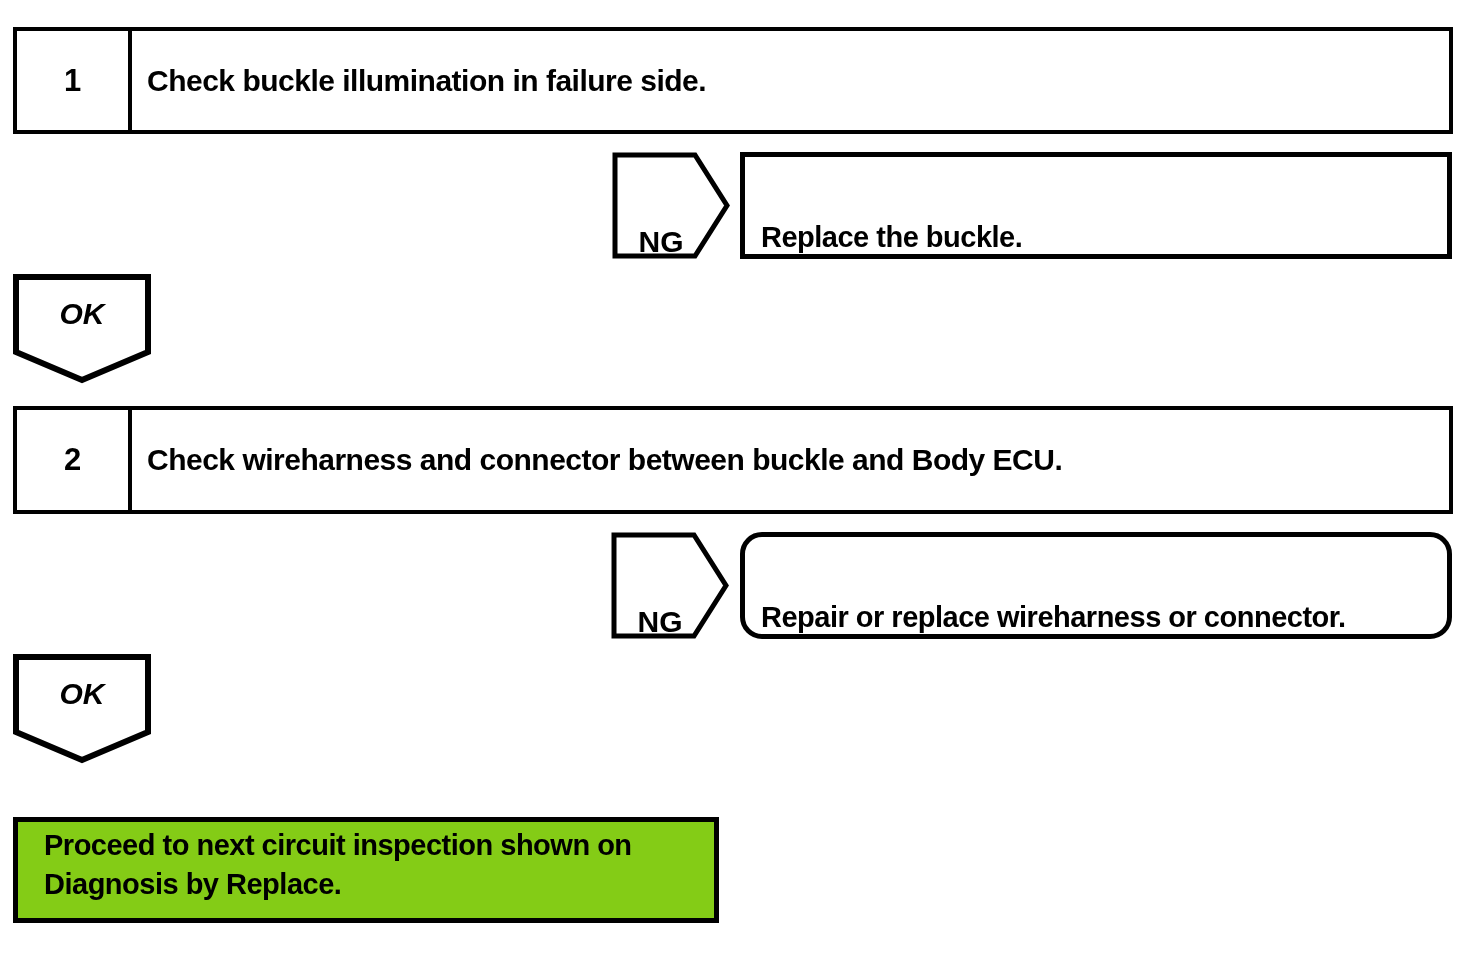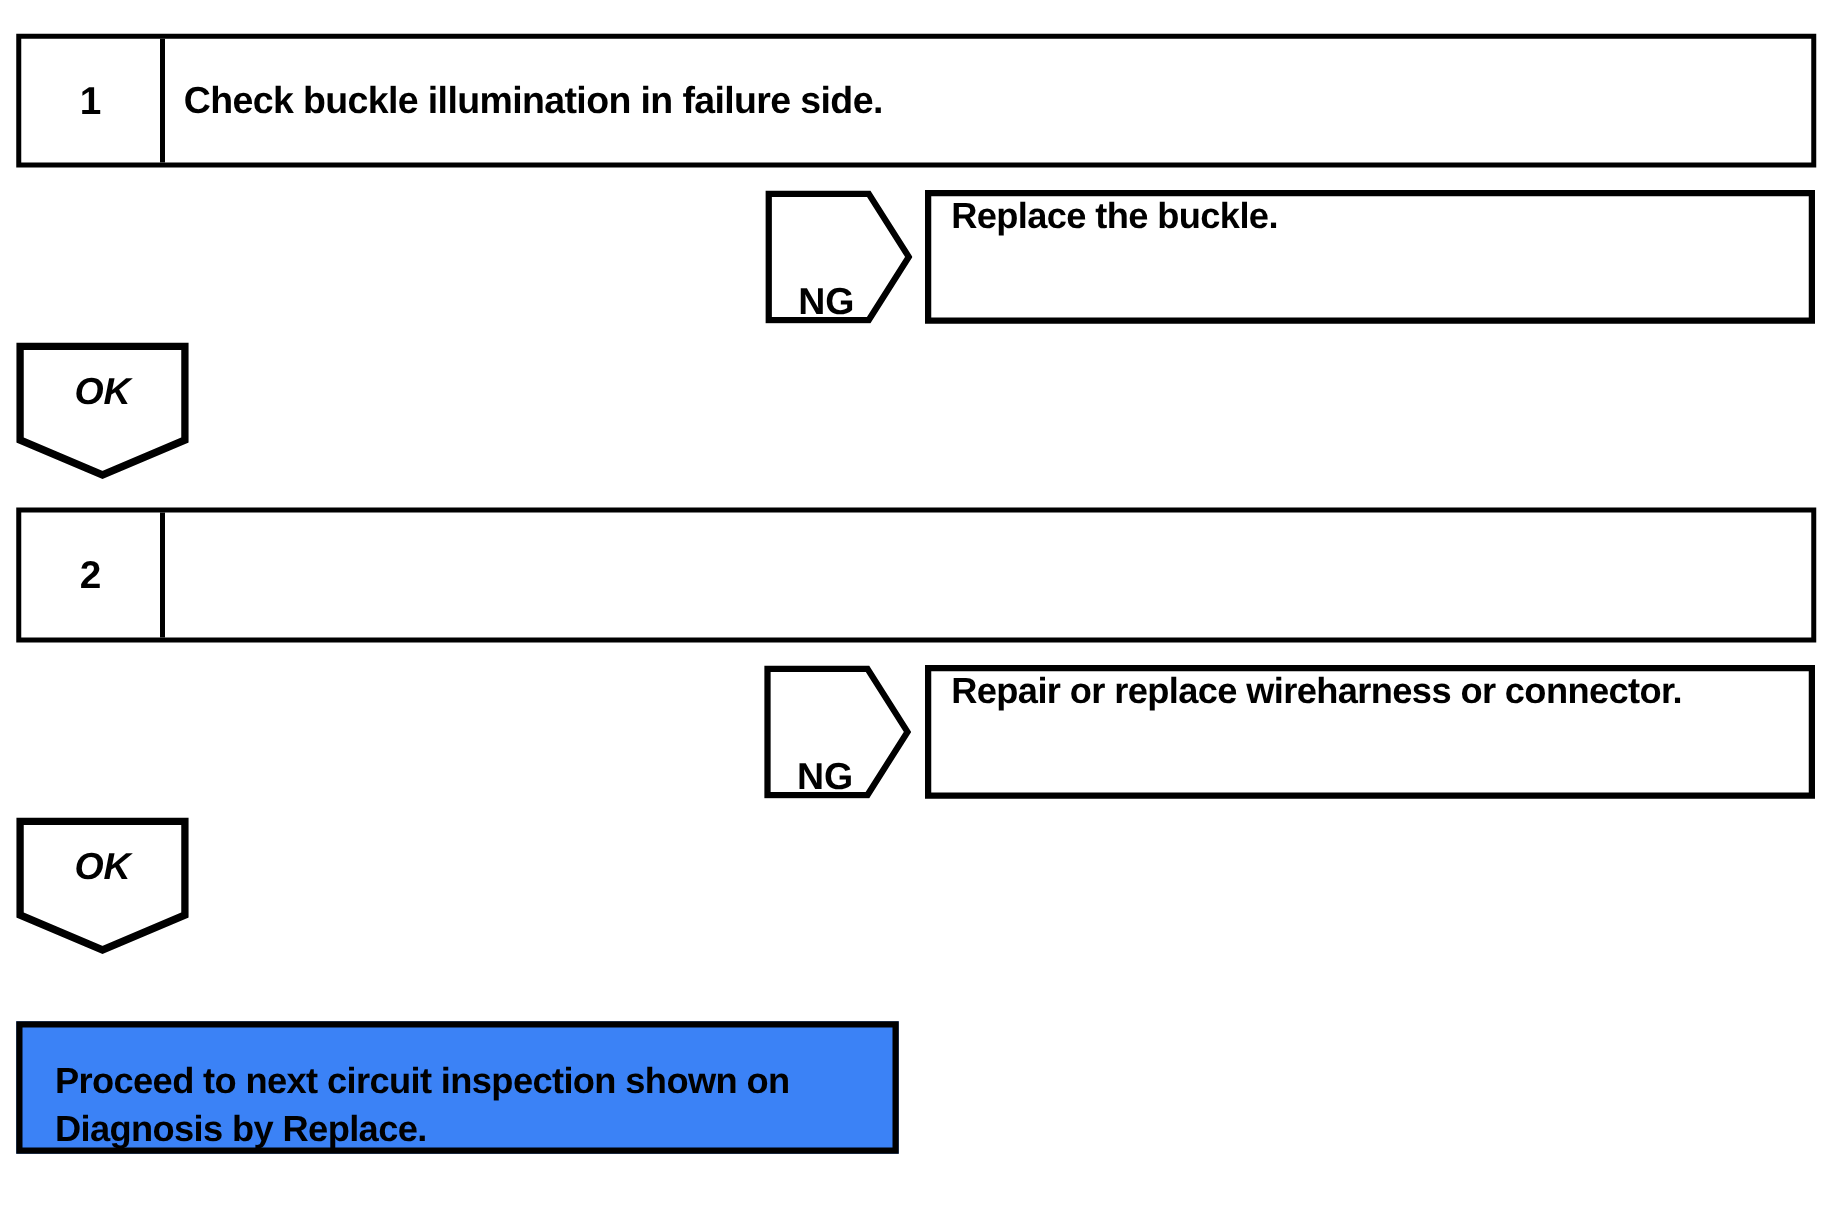--- a/index.html
+++ b/index.html
@@ -75,21 +75,21 @@
   
   .result-box {
     position: absolute;
     left: 740px;
     width: 712px;
     height: 107px;
     border: 5px solid #000;
     box-sizing: border-box;
     background: #fff;
     display: flex;
-    align-items: flex-start;
+    align-items: flex-end;
     padding-left: 16px;
     font-size: 29px;
     letter-spacing: -0.5px;
     white-space: nowrap;
   }
 
   
   .ok-connector {
     position: absolute;
     left: 13px;
@@ -116,22 +116,22 @@
 
   
   .final-box {
     position: absolute;
     left: 13px;
     top: 817px;
     width: 706px;
     height: 106px;
     border: 5px solid #000;
     box-sizing: border-box;
-    background: #3b82f6;
-    padding: 24px 8px 0 26px;
+    background: #84cc16;
+    padding: 4px 8px 0 26px;
     font-size: 29px;
     line-height: 39px;
     letter-spacing: -0.5px;
   }
 </style>
 </head>
 <body>
 
 <div class="page">
 
@@ -153,30 +153,31 @@
 
   <div class="ok-connector" style="top:274px;">
     <svg viewBox="0 0 138 110">
       <polygon points="3,3 135,3 135,78 69,106 3,78" fill="#ffffff" stroke="#000000" stroke-width="6" stroke-linejoin="miter"></polygon>
     </svg>
     <span class="ok-label">OK</span>
   </div>
 
   <div class="step-box" style="top:406px; height:108px;">
     <div class="step-number">2</div>
+    <div class="step-instruction">Check wireharness and connector between buckle and Body ECU.</div>
   </div>
 
   <div class="ng-connector" style="left:611px; top:532px;">
     <svg viewBox="0 0 118 107">
       <polygon points="3,3 83,3 115,53.5 83,104 3,104" fill="#ffffff" stroke="#000000" stroke-width="5" stroke-linejoin="miter"></polygon>
     </svg>
     <span class="ng-label">NG</span>
   </div>
 
-  <div class="result-box" style="top:532px;">
+  <div class="result-box" style="top:532px;border-radius:22px;">
     <span>Repair or replace wireharness or connector.</span>
   </div>
 
   <div class="ok-connector" style="top:654px;">
     <svg viewBox="0 0 138 110">
       <polygon points="3,3 135,3 135,78 69,106 3,78" fill="#ffffff" stroke="#000000" stroke-width="6" stroke-linejoin="miter"></polygon>
     </svg>
     <span class="ok-label">OK</span>
   </div>
 

